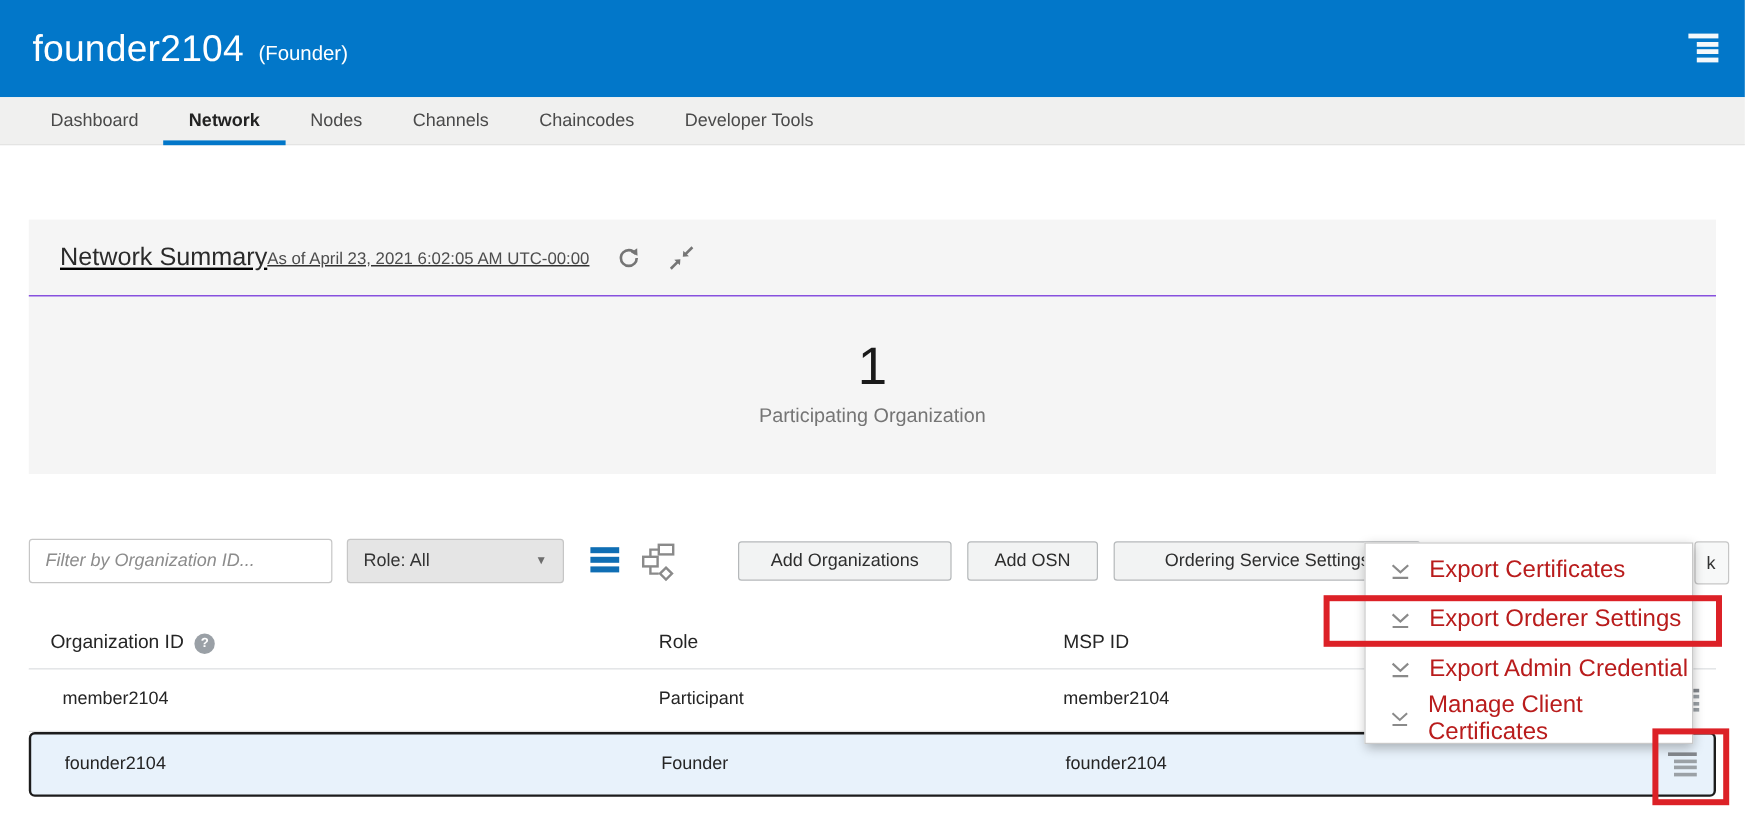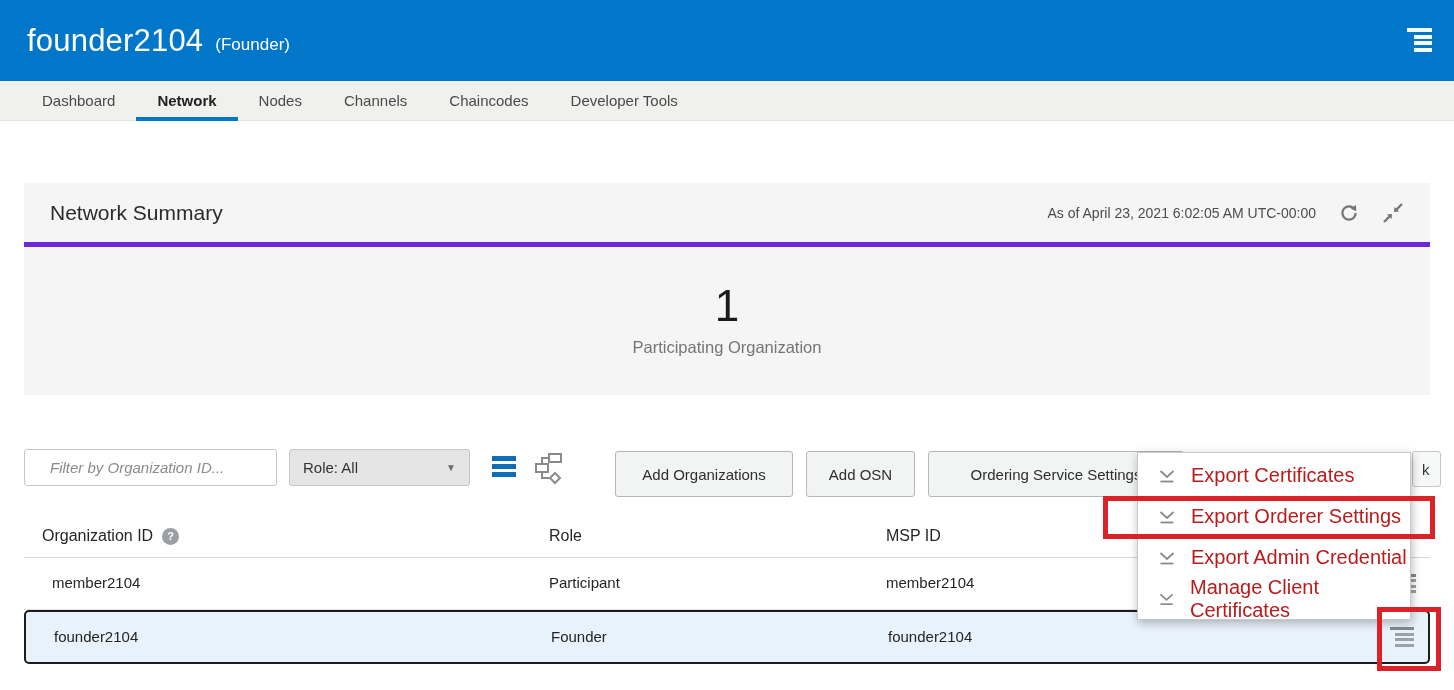--- a/index.html
+++ b/index.html
@@ -19,40 +19,40 @@
   .hm-line.l4 { top:19.5px; width:18px; }
 
   
   .tabs { position:absolute; left:0; top:81px; width:1454px; height:40px; background:#f0f0ef; display:flex; padding-left:21px; border-bottom:1px solid #e4e4e3; }
   .tab { position:relative; padding:0 21px; display:flex; align-items:center; font-size:15px; color:#4a4a4a; cursor:pointer; white-space:nowrap; }
   .tab.active { color:#222; font-weight:bold; }
   .tab.active::after { content:""; position:absolute; left:0; right:0; bottom:-1px; height:4px; background:#0277c9; }
 
   
   .summary-panel { position:absolute; left:24px; top:183px; width:1406px; height:212px; background:#f5f5f5; }
-  .summary-header { height:64px; border-bottom:5px solid #6d28d9; display:flex; align-items:center; justify-content:space-between; padding:0 26px; }
+  .summary-header { height:64px; border-bottom:1px solid #6d28d9; display:flex; align-items:center; justify-content:flex-start; padding:0 26px;text-decoration:underline; }
   .summary-title { font-size:21px; font-weight:400; color:#2b2b2b; }
   .summary-meta { display:flex; align-items:center; gap:22px; }
   .as-of { font-size:14px; color:#4d4d4d; }
   .meta-icon { cursor:pointer; display:block; }
   .summary-body { height:147px; display:flex; flex-direction:column; align-items:center; justify-content:center; }
   .big-count { font-size:44px; color:#1a1a1a; line-height:1; }
   .count-label { font-size:16.5px; color:#757575; margin-top:10px; }
 
   
-  .filter-input { position:absolute; left:24px; top:449px; width:253px; height:37px; border:1px solid #c6c6c6; border-radius:3px; padding:0 25px; font-family:inherit; font-size:15px; font-style:italic; color:#555; background:#fff; }
+  .filter-input { position:absolute; left:24px; top:449px; width:253px; height:37px; border:1px solid #c6c6c6; border-radius:3px; padding:0 13px; font-family:inherit; font-size:15px; font-style:italic; color:#555; background:#fff; }
   .filter-input::placeholder { color:#8c8c8c; font-style:italic; opacity:1; }
   .role-select { position:absolute; left:289px; top:449px; width:181px; height:37px; border:1px solid #c6c6c6; border-radius:3px; background:#e5e5e5; display:flex; align-items:center; justify-content:space-between; padding:0 13px; font-size:15px; color:#333; cursor:pointer; }
   .caret { font-size:10px; color:#6d6d6d; }
   .list-view-icon { position:absolute; left:492px; top:456px; width:24px; height:22px; cursor:pointer; }
   .lv-bar { position:absolute; left:0; width:24px; height:5px; background:#0f6eb4; }
   .lv-bar.b1{top:0;} .lv-bar.b2{top:8px;} .lv-bar.b3{top:16px;}
   .topology-icon { position:absolute; left:534px; top:451px; cursor:pointer; }
 
-  .btn { position:absolute; top:451px; height:46px; background:#f2f3f3; border:1px solid #b5b8ba; border-radius:3px; font-family:inherit; font-size:15px; color:#2e2e2e; cursor:pointer; }
+  .btn { position:absolute; top:451px; height:33px; background:#f2f3f3; border:1px solid #b5b8ba; border-radius:3px; font-family:inherit; font-size:15px; color:#2e2e2e; cursor:pointer; }
   .btn-add-orgs { left:615px; width:178px; }
   .btn-add-osn  { left:806px; width:109px; }
   .btn-oss      { left:928px; width:256px; }
   .partial-btn { position:absolute; left:1412px; top:451px; width:29px; height:36px; background:#f7f8f8; border:1px solid #c6c6c6; border-radius:3px; display:flex; align-items:center; padding-left:9px; font-size:15px; color:#333; z-index:5; cursor:pointer; }
 
   
   .org-table { position:absolute; left:24px; top:520px; width:1406px; }
   .thead { position:relative; height:38px; border-bottom:1px solid #d2d6da; font-size:16px; color:#252525; }
   .th-org { position:absolute; left:18px; top:7px; display:flex; align-items:center; gap:9px; }
   .th-role { position:absolute; left:525px; top:7px; }

